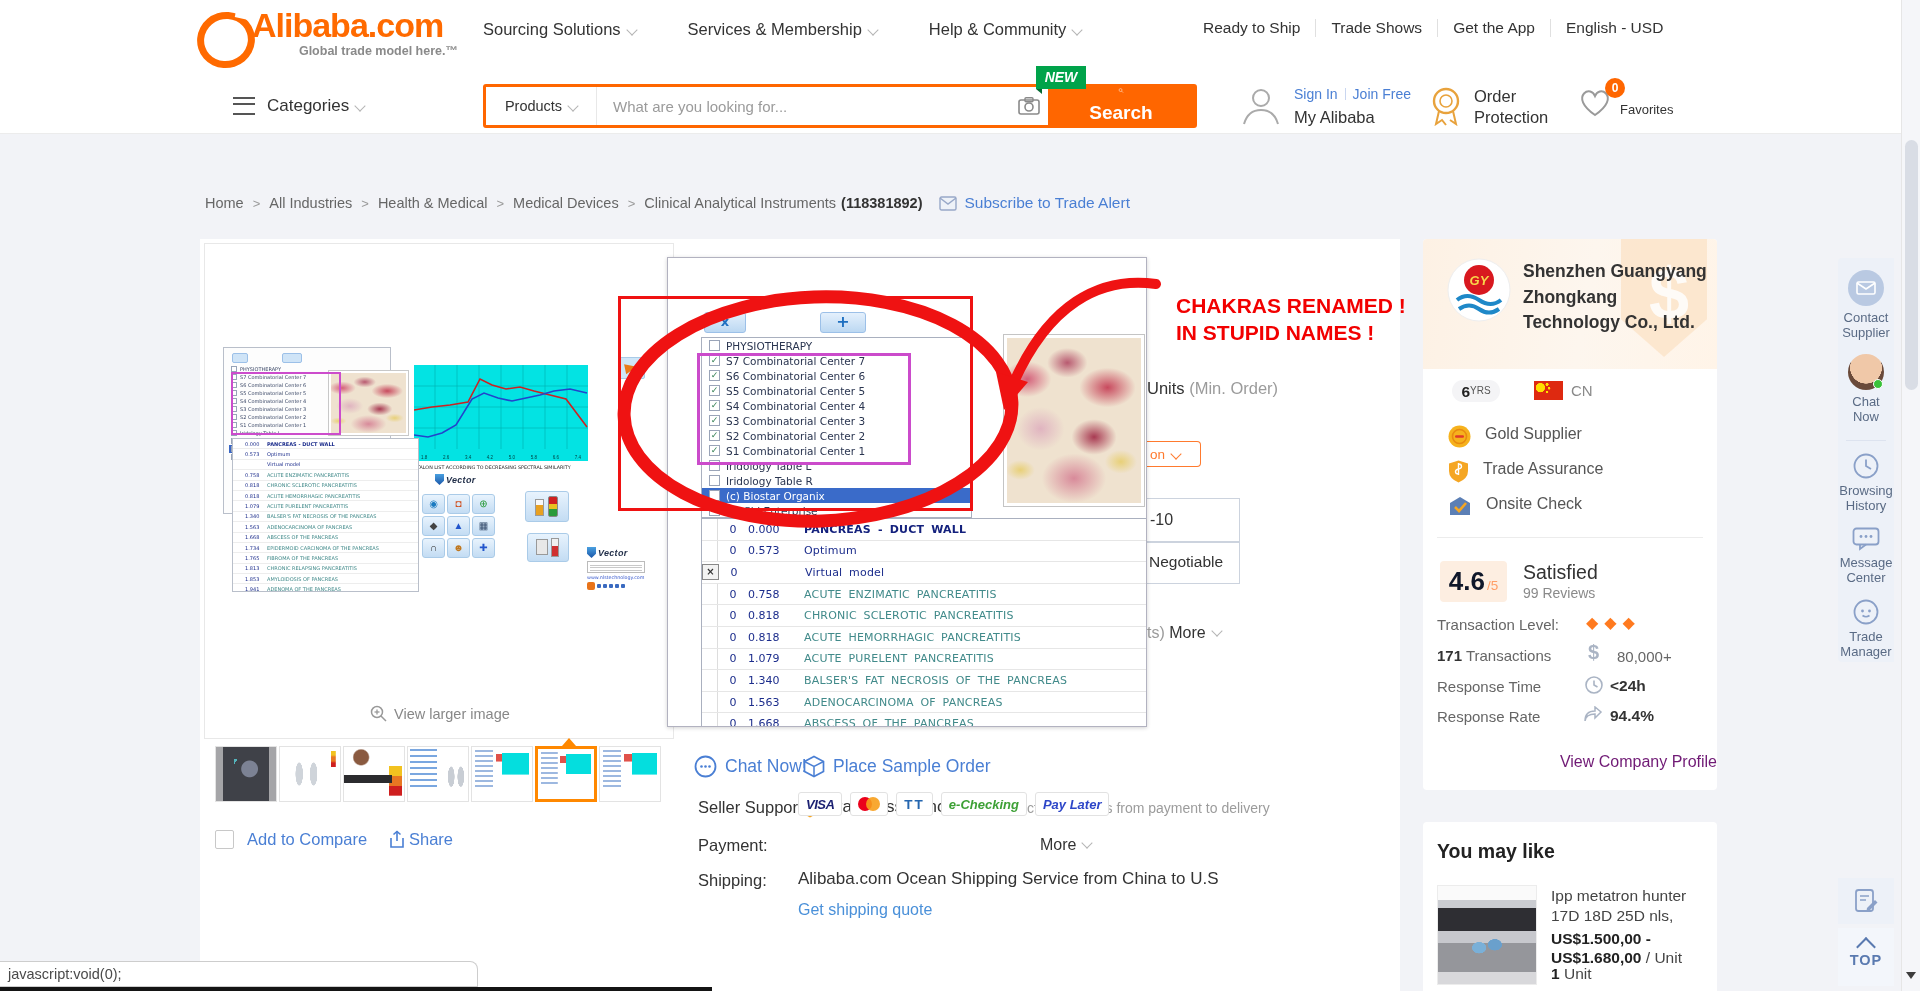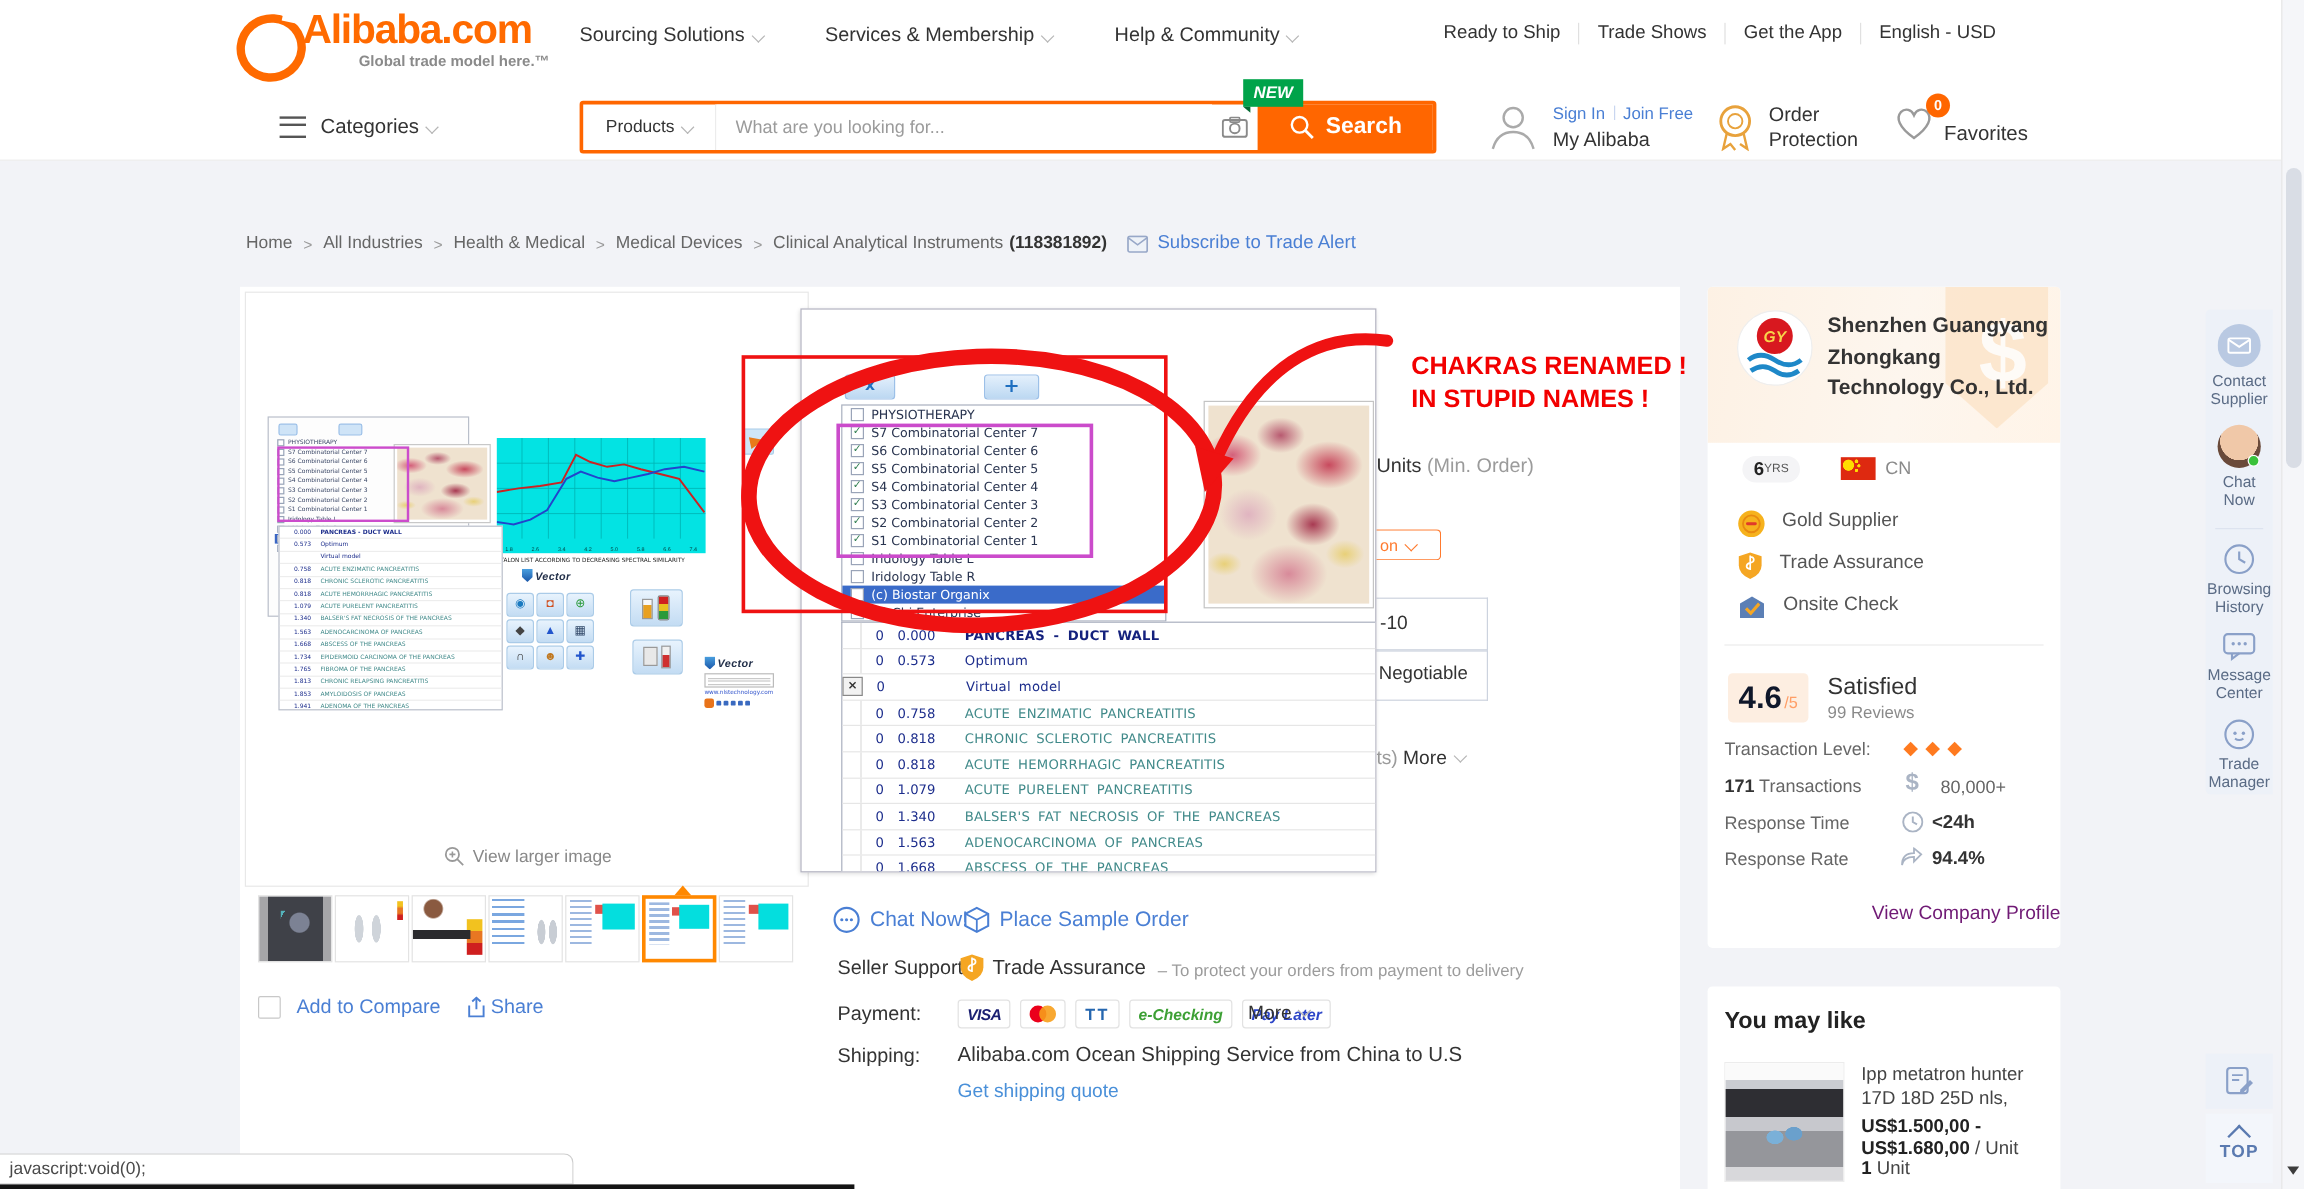--- a/index.html
+++ b/index.html
@@ -21,33 +21,33 @@
   .utlink + .utlink{border-left:1px solid #e0e0e0;}
   #catbar{position:absolute;left:233px;top:96px;display:flex;align-items:center;cursor:pointer;}
   .hamb{width:22px;height:14px;border-top:2px solid #555;border-bottom:2px solid #555;position:relative;margin-right:12px;}
   .hamb::after{content:"";position:absolute;left:0;top:4px;width:22px;height:2px;background:#555;}
   .catlabel{font-size:17px;color:#333;}
   #searchwrap{position:absolute;left:483px;top:84px;width:714px;height:44px;border:3px solid #ff6600;border-radius:3px;background:#fff;display:flex;align-items:stretch;box-sizing:border-box;}
   .scope{width:110px;display:flex;align-items:center;justify-content:center;font-size:14.5px;color:#333;border-right:1px solid #e8e8e8;cursor:pointer;}
   #searchinput{flex:1;border:0;outline:0;padding:0 10px 0 16px;font-size:15px;color:#333;font-family:"Liberation Sans",sans-serif;}
   #searchinput::placeholder{color:#9b9b9b;}
   .camwrap{width:38px;display:flex;align-items:center;justify-content:center;cursor:pointer;}
-  #searchbtn{width:146px;background:#ff6600;color:#fff;border:0;font-size:19px;font-weight:bold;display:flex;align-items:center;justify-content:center;gap:9px;cursor:pointer;font-family:"Liberation Sans",sans-serif;}
+  #searchbtn{width:146px;background:#ff6600;color:#fff;border:0;font-size:19px;font-weight:bold;display:flex;align-items:center;justify-content:center;gap:9px;cursor:pointer;font-family:"Liberation Sans",sans-serif;flex-direction:column;}
   #newbadge{position:absolute;left:1036px;top:66px;width:50px;height:23px;background:#00a34a;color:#fff;font-size:14px;font-style:italic;font-weight:bold;text-align:center;line-height:23px;z-index:3;}
   #newbadge::after{content:"";position:absolute;left:0;bottom:-5px;border-top:5px solid #046a32;border-left:6px solid transparent;}
   #account{position:absolute;left:1240px;top:84px;display:flex;gap:12px;}
   .acct-texts{font-size:14px;padding-top:2px;}
   .bluelink{color:#4a7fd4;cursor:pointer;}
   .acct-row2{font-size:16.5px;color:#333;margin-top:6px;}
   .vbar{display:inline-block;width:1px;height:12px;background:#c9d6f0;margin:0 7px;vertical-align:-1px;}
   #orderprot{position:absolute;left:1428px;top:86px;display:flex;gap:10px;cursor:pointer;}
   .op-text{font-size:16.5px;color:#333;line-height:21px;}
   #favs{position:absolute;left:1578px;top:88px;cursor:pointer;}
   .favbadge{position:absolute;left:27px;top:-10px;width:20px;height:20px;border-radius:50%;background:#ff6600;color:#fff;font-size:12px;font-weight:bold;text-align:center;line-height:20px;}
-  .favlabel{position:absolute;left:42px;top:14px;font-size:17px;color:#333;white-space:nowrap;}
+  .favlabel{position:absolute;left:42px;top:14px;font-size:13px;color:#333;white-space:nowrap;}
   
   #bc{position:absolute;left:205px;top:194px;font-size:14.5px;color:#666;display:flex;align-items:center;white-space:nowrap;z-index:2;}
   .crumbwrap{display:flex;align-items:center;}
   .crumb{cursor:pointer;}
   .bcsep{color:#9a9a9a;margin:0 9px;font-size:13px;}
   .bcid{font-weight:bold;color:#333;margin-left:5px;}
   .bcsub{color:#4a7fd4;font-size:15.5px;margin-left:8px;cursor:pointer;}
   .bcenv{margin-left:16px;}
   
   #card{position:absolute;left:200px;top:239px;width:1200px;height:752px;background:#fff;z-index:1;}
@@ -155,21 +155,21 @@
   
   .actlink{position:absolute;display:flex;align-items:center;gap:8px;font-size:17.5px;color:#4a7fd4;cursor:pointer;z-index:2;}
   #chatnow{left:694px;top:755px;}
   #placeorder{left:803px;top:755px;}
   .rowlabel{position:absolute;font-size:16.5px;color:#333;z-index:2;}
   #talabel{left:698px;top:798px;}
   #tarow{position:absolute;left:800px;top:795px;display:flex;align-items:center;gap:7px;z-index:2;}
   .tatxt{font-size:17px;color:#333;}
   .tanote{font-size:14px;color:#9c9c9c;margin-left:3px;padding-top:2px;}
   #paylabel{left:698px;top:836px;}
-  #chips{position:absolute;left:798px;top:833px;display:flex;align-items:center;z-index:2;}
+  #chips{position:absolute;left:798px;top:792px;display:flex;align-items:center;z-index:2;}
   .chip{height:24px;border:1px solid #e2e2e2;border-radius:3px;background:#fff;display:inline-flex;align-items:center;padding:0 7px;margin-right:8px;box-sizing:border-box;}
   .chip.visa span{color:#1a1f71;font-weight:bold;font-style:italic;font-size:13px;letter-spacing:-.5px;}
   .mc1{width:14px;height:14px;border-radius:50%;background:#eb001b;}
   .mc2{width:14px;height:14px;border-radius:50%;background:#f79e1b;margin-left:-6px;opacity:.9;}
   .chip.tt span{color:#2566af;font-weight:bold;font-size:13.5px;letter-spacing:2px;}
   .chip.ech span{color:#3da035;font-weight:bold;font-style:italic;font-size:13px;}
   .chip.pl span{color:#2d46c8;font-weight:bold;font-style:italic;font-size:13px;}
   #paymore{position:absolute;left:1040px;top:836px;font-size:16px;color:#333;cursor:pointer;z-index:2;}
   #shiplabel{left:698px;top:871px;}
   #shiptext{position:absolute;left:798px;top:869px;font-size:17px;color:#333;z-index:2;}

